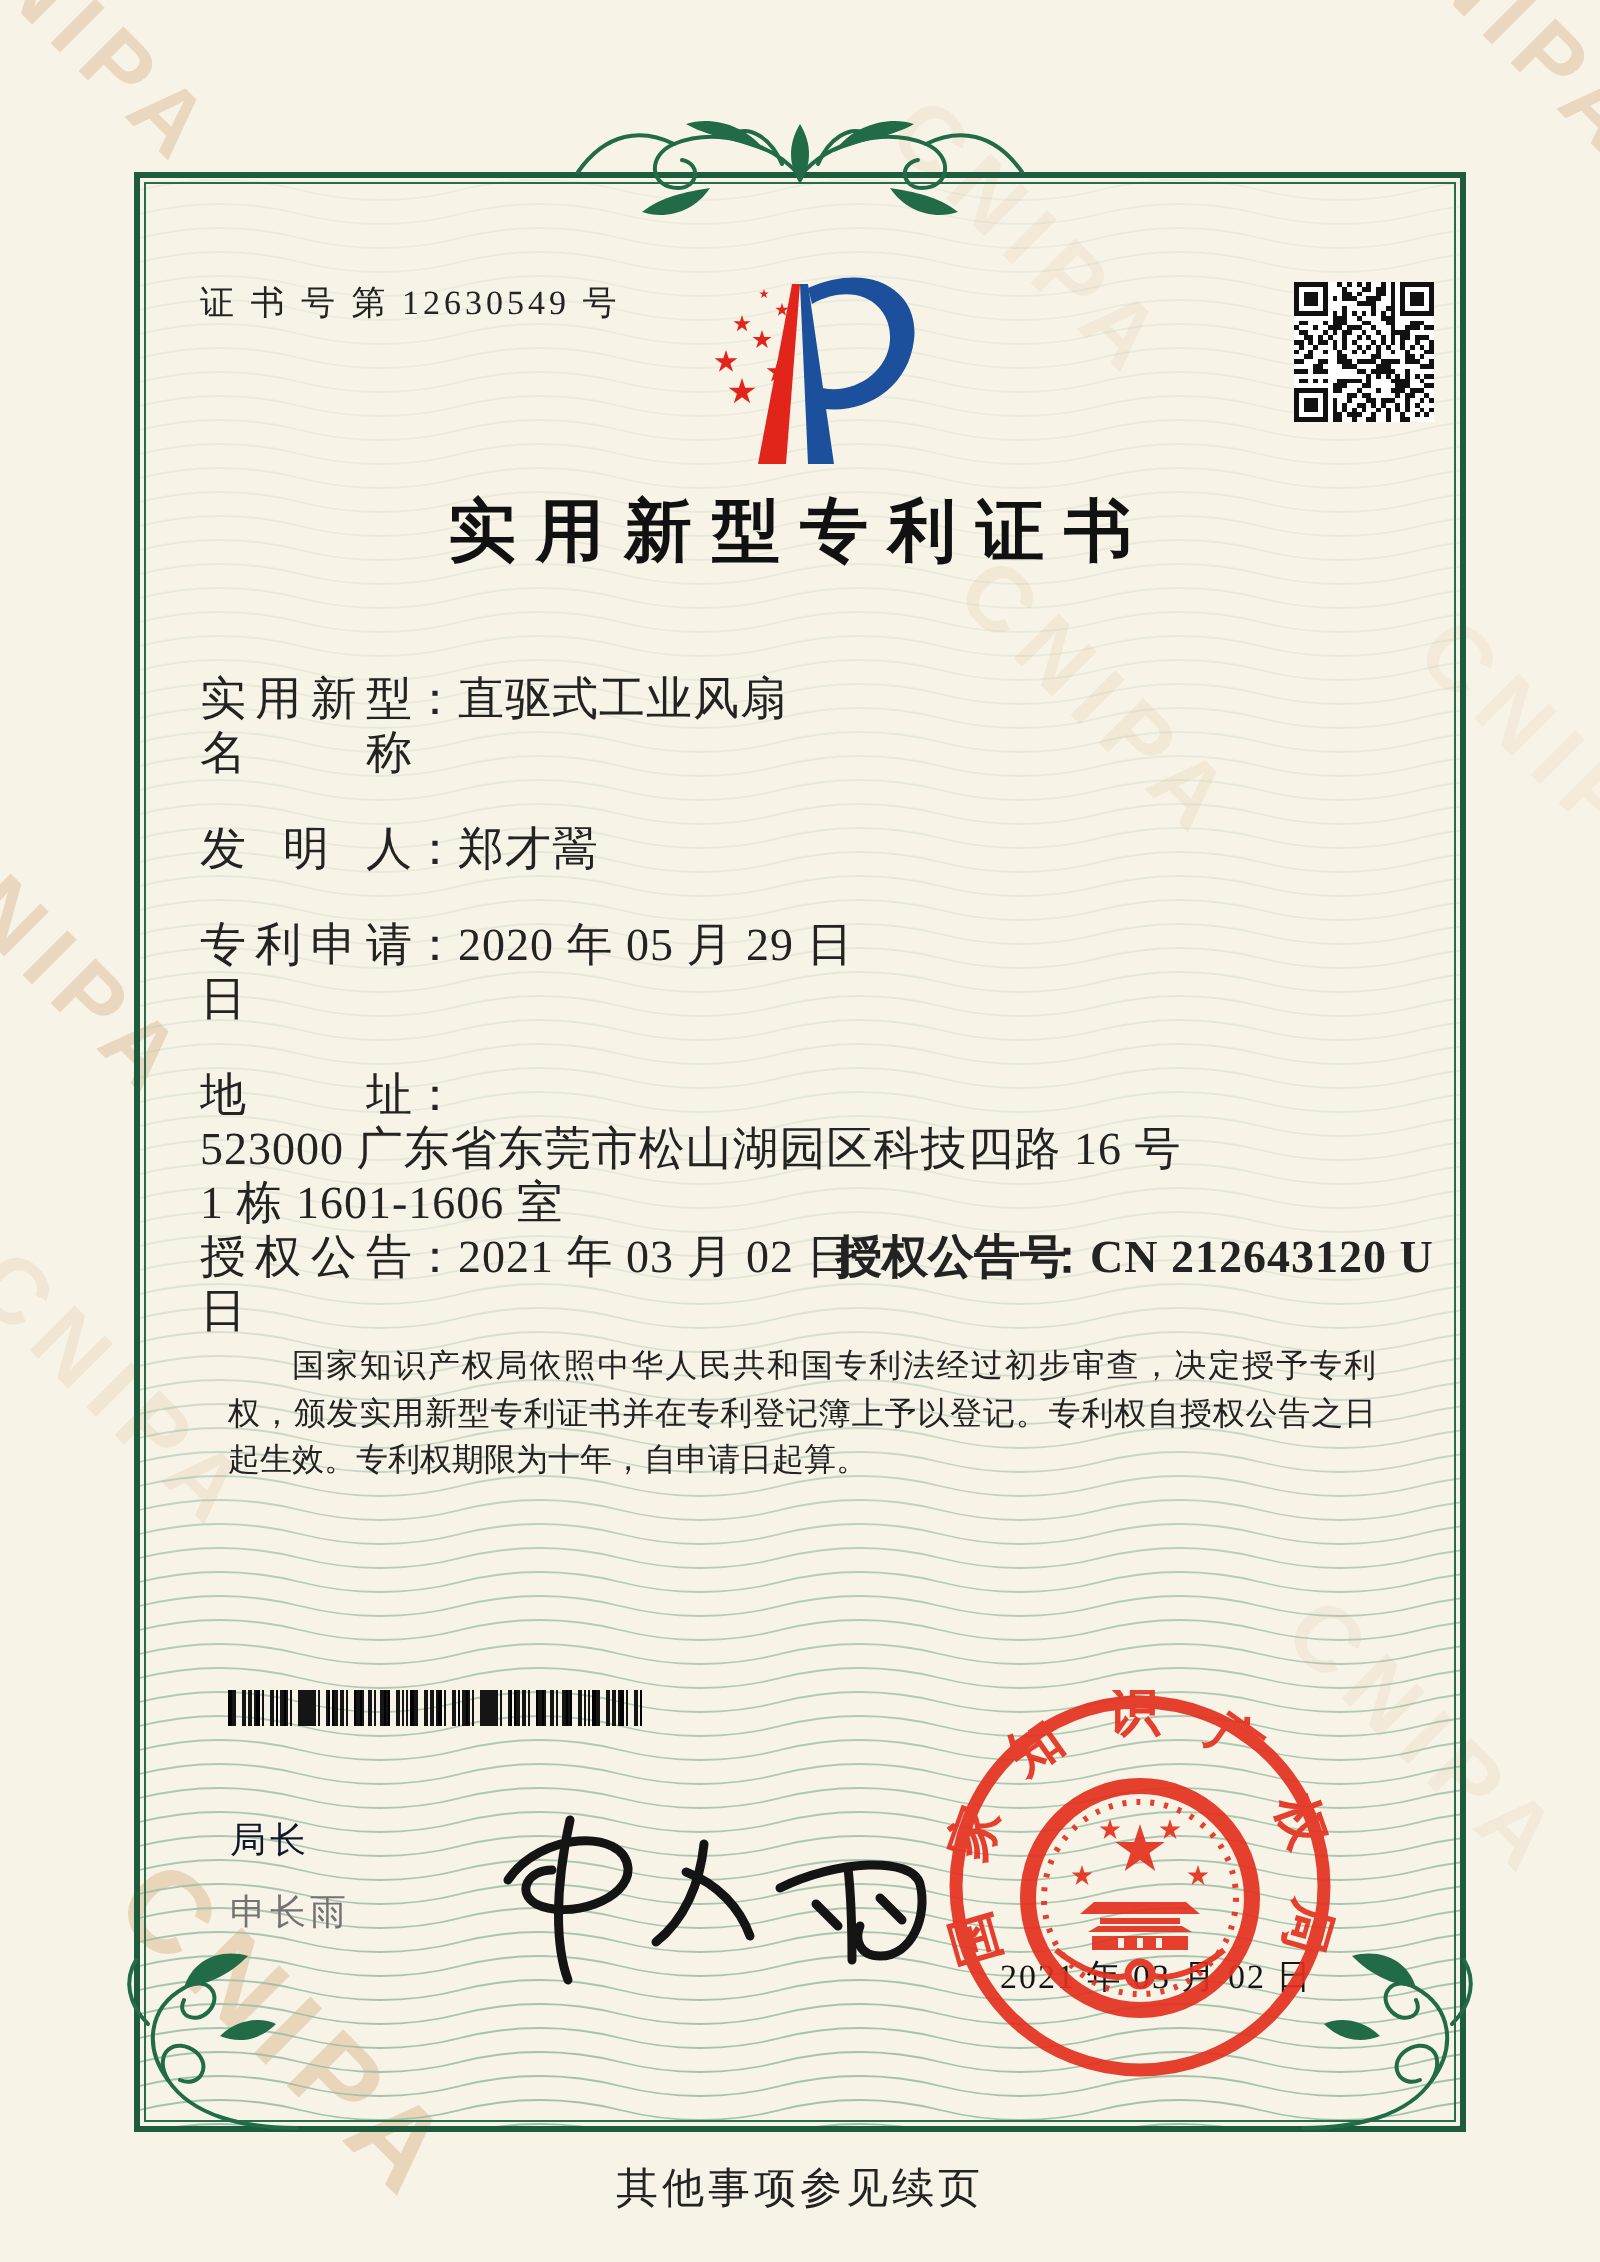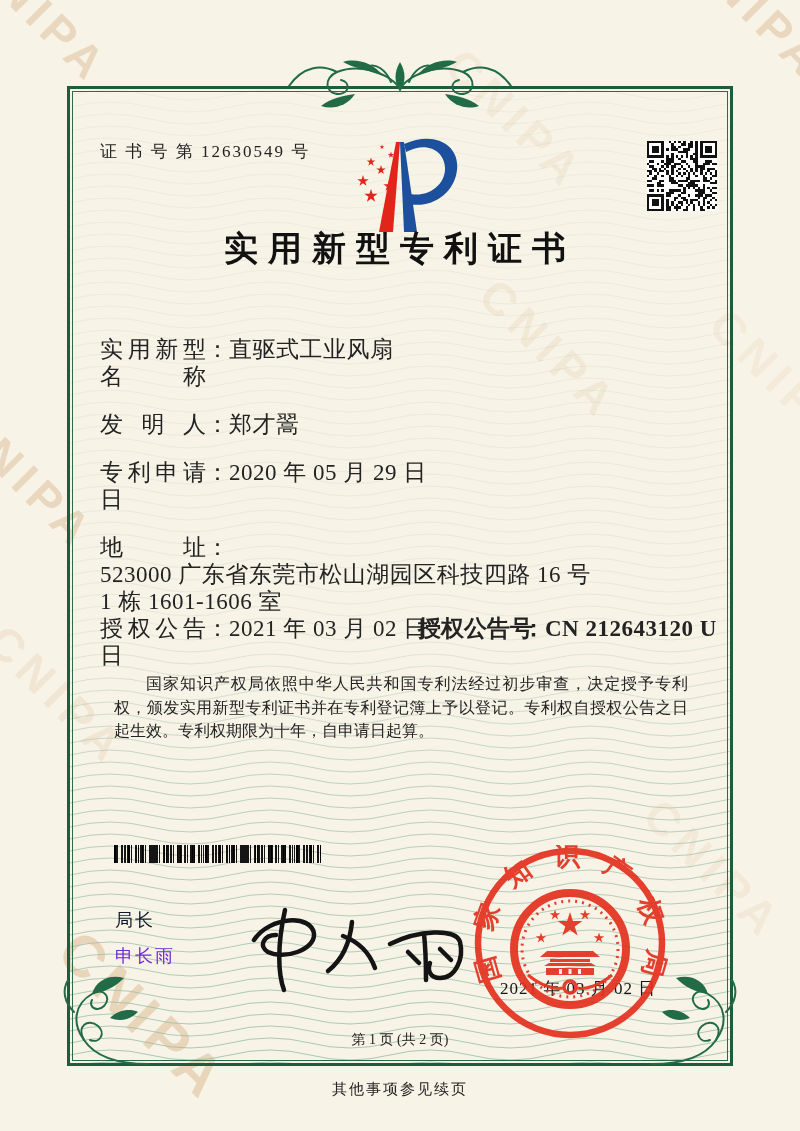--- a/index.html
+++ b/index.html
@@ -37,21 +37,21 @@
   .flourish-top{position:absolute;left:285px;top:56px;width:230px;height:64px;z-index:4;}
   .flourish-bl{position:absolute;left:52px;top:972px;width:100px;height:100px;z-index:4;}
   .flourish-br{position:absolute;left:648px;top:972px;width:100px;height:100px;z-index:4;transform:scaleX(-1);}
   .fl{stroke:#226b47;fill:none;stroke-width:2;stroke-linecap:round;}
   .leaf{fill:#226b47;stroke:none;}
   
   .cert-no{position:absolute;left:100px;top:140px;z-index:5;font-size:17px;letter-spacing:2px;}
   .logo{position:absolute;left:338px;top:128px;width:120px;height:108px;z-index:5;}
   .qr{position:absolute;left:647px;top:141px;width:70px;height:70px;z-index:5;background:#fff;}
   .title{
-    position:absolute;left:0;width:800px;top:226px;z-index:5;
+    position:absolute;left:0;width:800px;top:243px;z-index:5;
     text-align:center;font-size:34px;font-weight:bold;letter-spacing:10px;color:#111;
   }
   
   .fields{position:absolute;left:100px;top:336px;width:612px;z-index:5;font-size:23px;}
   .row{line-height:27px;margin-bottom:21px;position:relative;}
   .row-address{margin-bottom:0;}
   .flabel{display:inline-block;width:106px;text-align:justify;text-align-last:justify;vertical-align:top;}
   .fcolon{vertical-align:top;}
   .fval{display:inline-block;max-width:498px;vertical-align:top;letter-spacing:.5px;}
   .pair2{position:absolute;left:318px;top:0;white-space:nowrap;font-weight:bold;}
@@ -64,26 +64,26 @@
   .barcode{
     position:absolute;left:114px;top:845px;width:207px;height:18px;z-index:5;
     background:
       repeating-linear-gradient(90deg,#151515 0 2px,transparent 2px 3px,#151515 3px 4px,transparent 4px 7px),
       repeating-linear-gradient(90deg,#151515 0 3px,transparent 3px 5px,transparent 5px 11px,#151515 11px 12px,transparent 12px 13px);
     background-blend-mode:multiply;
   }
   .sig-title{position:absolute;left:115px;top:908px;z-index:5;font-size:18px;letter-spacing:2px;
     font-family:"Liberation Sans","DejaVu Sans",sans-serif;color:#0f172a;}
   .sig-name{position:absolute;left:115px;top:944px;z-index:5;font-size:18px;letter-spacing:2px;
-    font-family:"Liberation Sans","DejaVu Sans",sans-serif;color:#6d28d9;}
+    font-family:"Liberation Sans","DejaVu Sans",sans-serif;color:#737373;}
   .signature{position:absolute;left:228px;top:898px;width:240px;height:95px;z-index:5;}
   .seal{position:absolute;left:472px;top:845px;width:196px;height:196px;z-index:7;opacity:.92;}
   .seal-date{position:absolute;left:500px;top:977px;z-index:6;font-size:17px;letter-spacing:1px;color:#151515;}
   .page-num{position:absolute;left:0;width:800px;top:1031px;text-align:center;z-index:5;font-size:14px;}
-  .footer-note{position:absolute;left:0;width:800px;top:1080px;text-align:center;z-index:5;font-size:15px;letter-spacing:2px;}
+  .footer-note{position:absolute;left:0;width:800px;top:1080px;text-align:center;z-index:5;font-size:21px;letter-spacing:2px;}
 </style>
 </head>
 <body>
 
 <svg width="0" height="0" style="position:absolute" aria-hidden="true">
   <defs>
     <path id="star" d="M0,-1 L0.2245,-0.309 L0.951,-0.309 L0.3633,0.118 L0.5878,0.809 L0,0.382 L-0.5878,0.809 L-0.3633,0.118 L-0.951,-0.309 L-0.2245,-0.309 Z"></path>
     <pattern id="wavePat" width="160" height="12" patternUnits="userSpaceOnUse">
       <path d="M0,6 Q40,-4 80,6 T160,6" fill="none" stroke="#9cbfa7" stroke-width="0.9"></path>
     </pattern>
@@ -545,16 +545,15 @@
         <rect x="-11" y="20" width="3" height="5" fill="#f8f3e7" stroke="none"></rect>
         <rect x="-1.5" y="20" width="3" height="5" fill="#f8f3e7" stroke="none"></rect>
         <rect x="8" y="20" width="3" height="5" fill="#f8f3e7" stroke="none"></rect>
         <circle cy="38" r="6" fill="none" stroke-width="3.5"></circle>
         <path d="M-42,26 C-30,36 -16,41 -7,39" fill="none" stroke-width="3"></path>
         <path d="M42,26 C30,36 16,41 7,39" fill="none" stroke-width="3"></path>
       </g>
     </g>
   </svg>
 
-  <div class="page-num">第 1 页 (共 2 页)</div>
   <div class="footer-note">其他事项参见续页</div>
 
 </div>
 
 </body></html>

